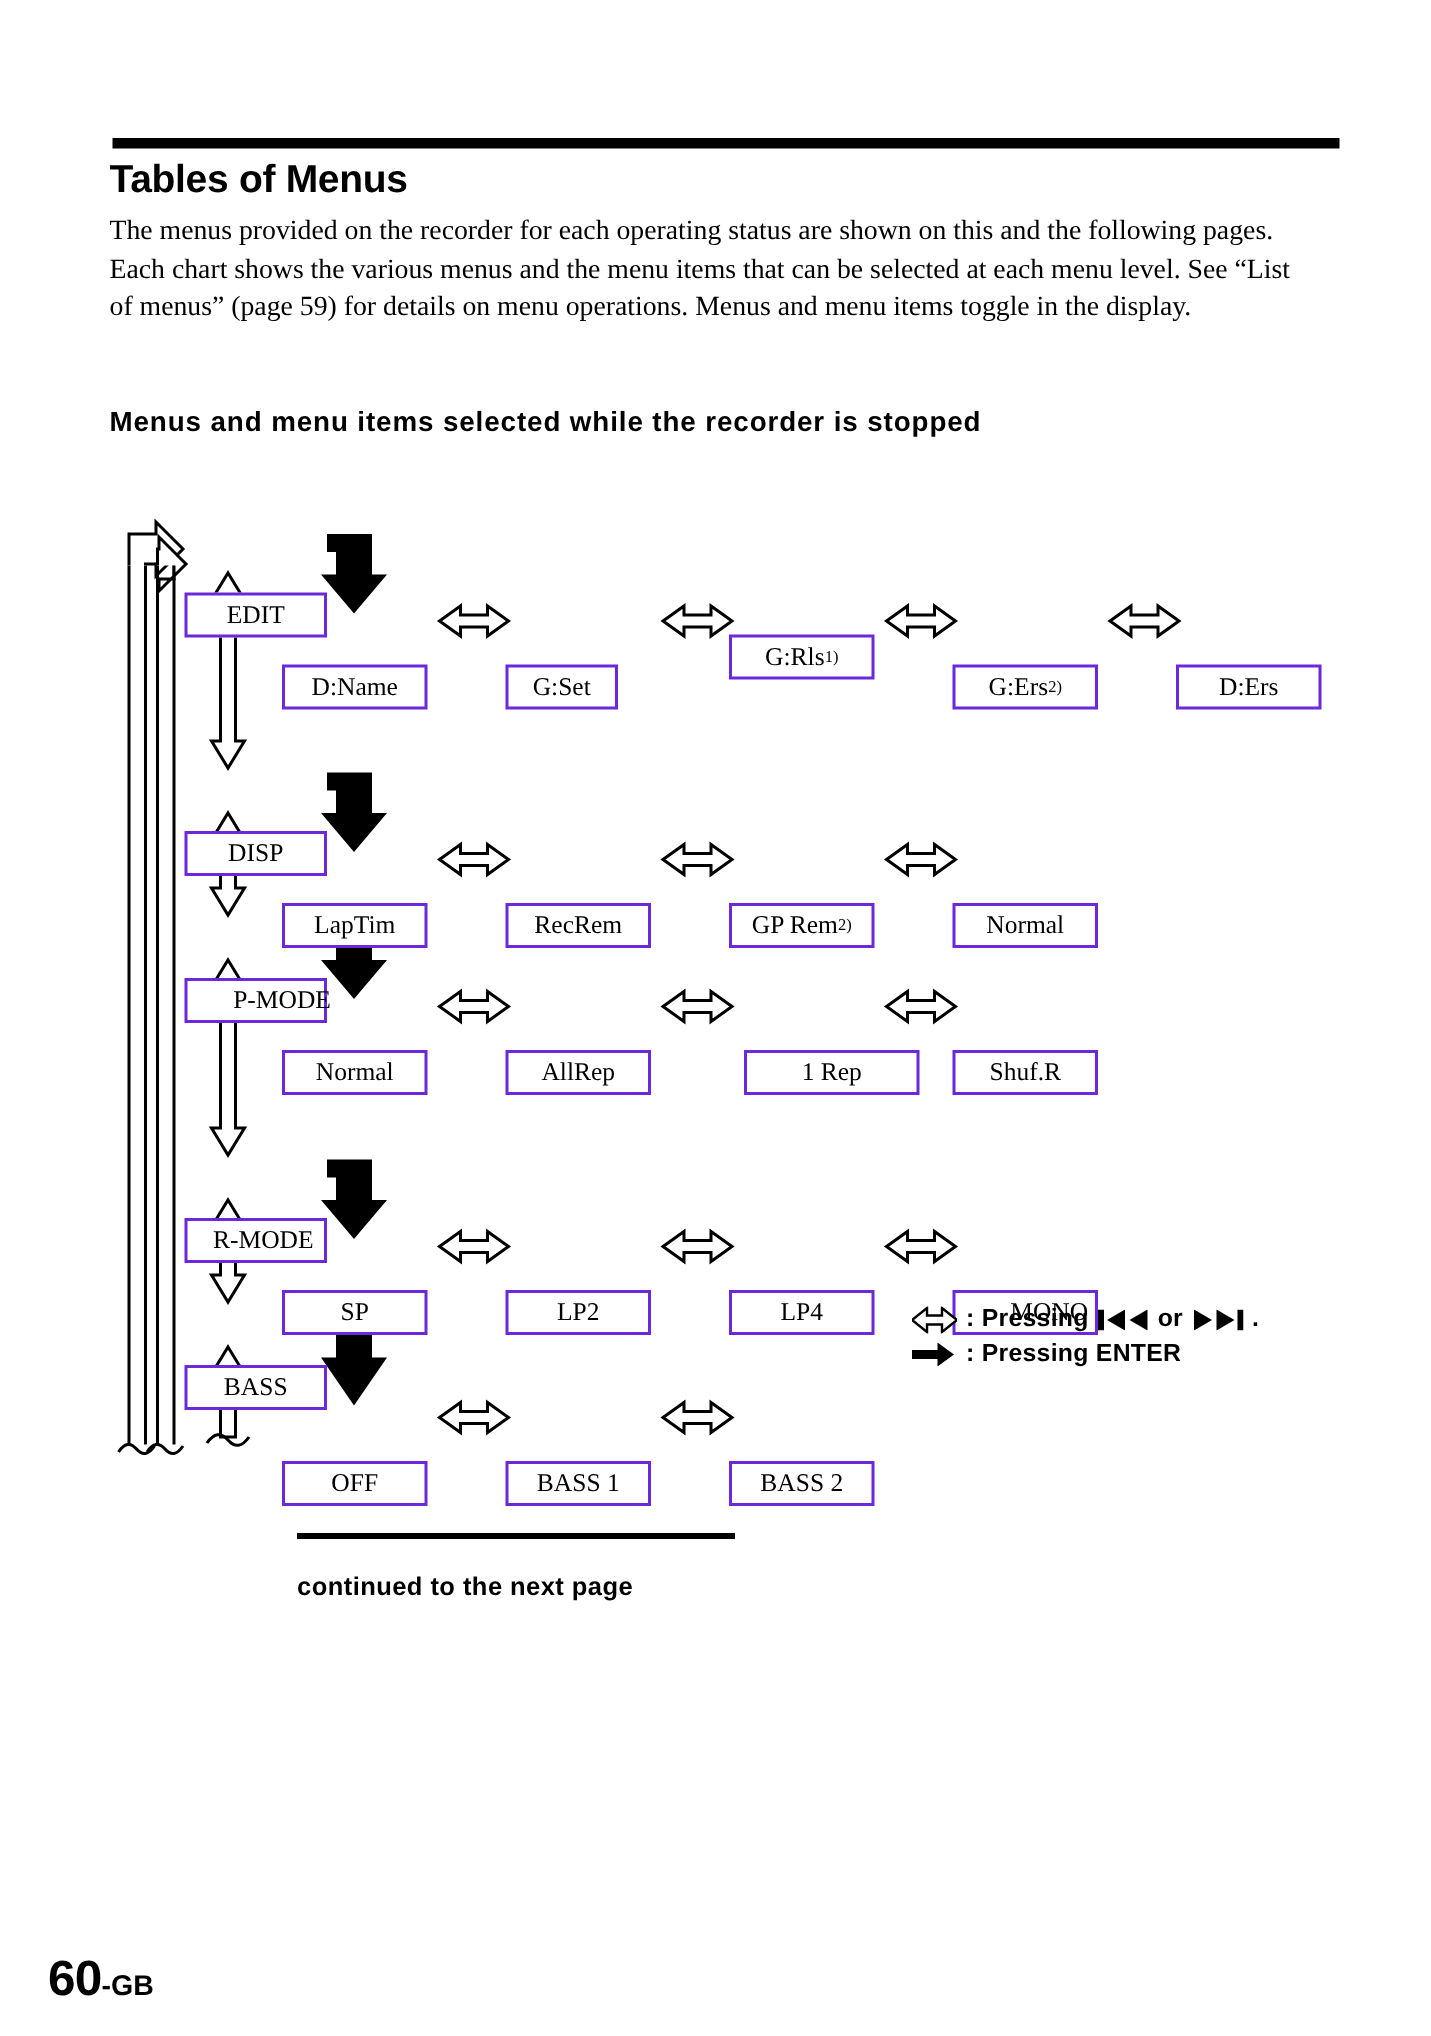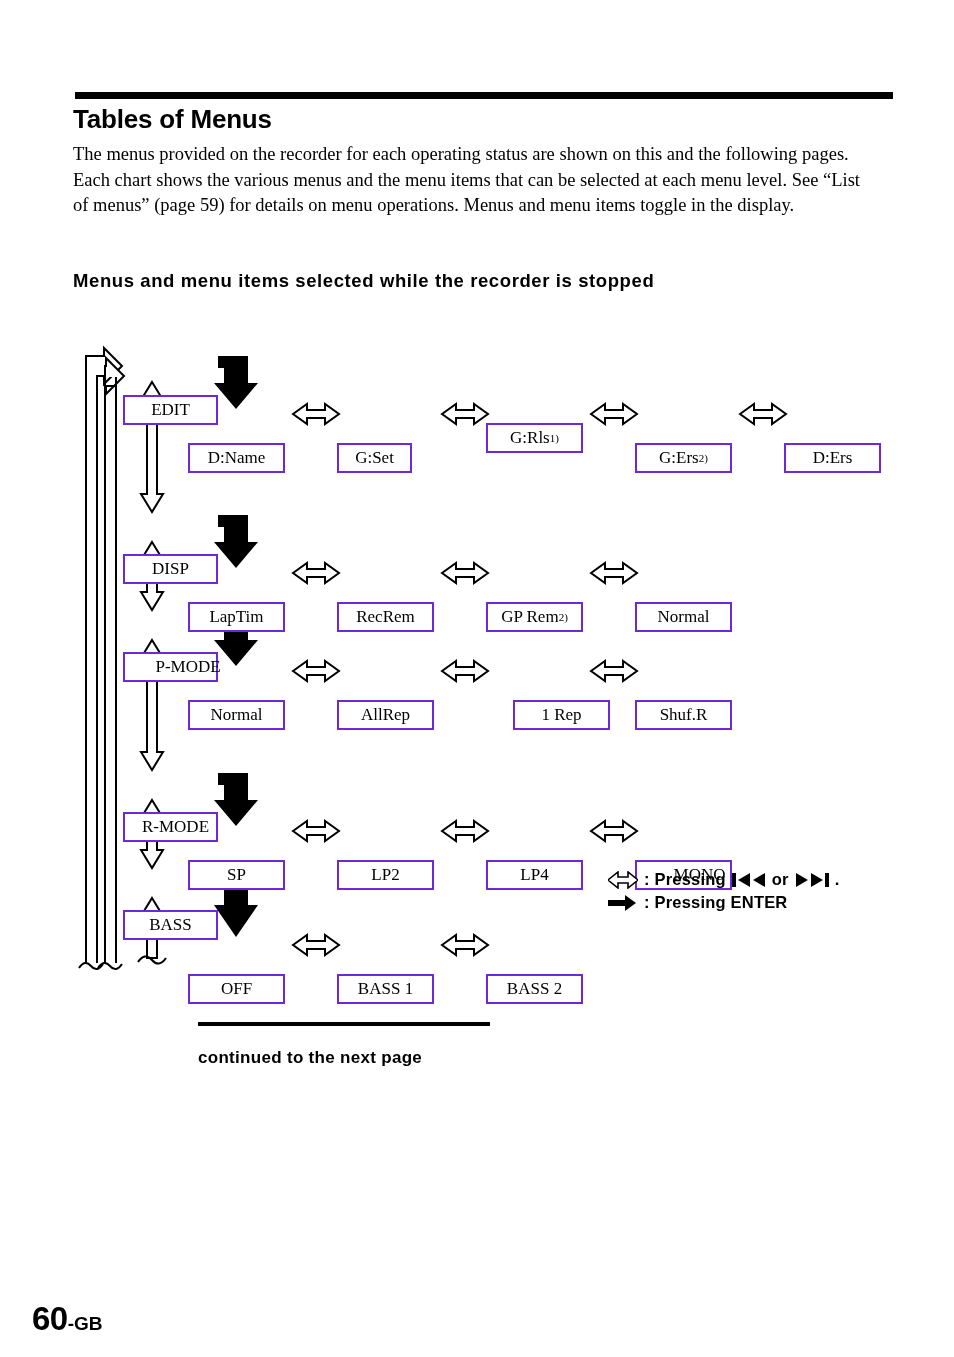--- a/index.html
+++ b/index.html
@@ -266,21 +266,21 @@
     </div>
 
     <div class="box item-box" style="left:188px; top:656px; width:97px;">
       <span>Normal</span>
         <sup></sup>
     </div>
     <div class="box item-box" style="left:337px; top:656px; width:97px;">
       <span>AllRep</span>
         <sup></sup>
     </div>
-    <div class="box item-box" style="left:513px; top:656px; width:97px;">
+    <div class="box item-box" style="left:496px; top:656px; width:117px;">
       <span>1 Rep</span>
         <sup></sup>
     </div>
     <div class="box item-box" style="left:635px; top:656px; width:97px;">
       <span>Shuf.R</span>
         <sup></sup>
     </div>
 
     <div class="box item-box" style="left:188px; top:816px; width:97px;">
       <span>SP</span>

